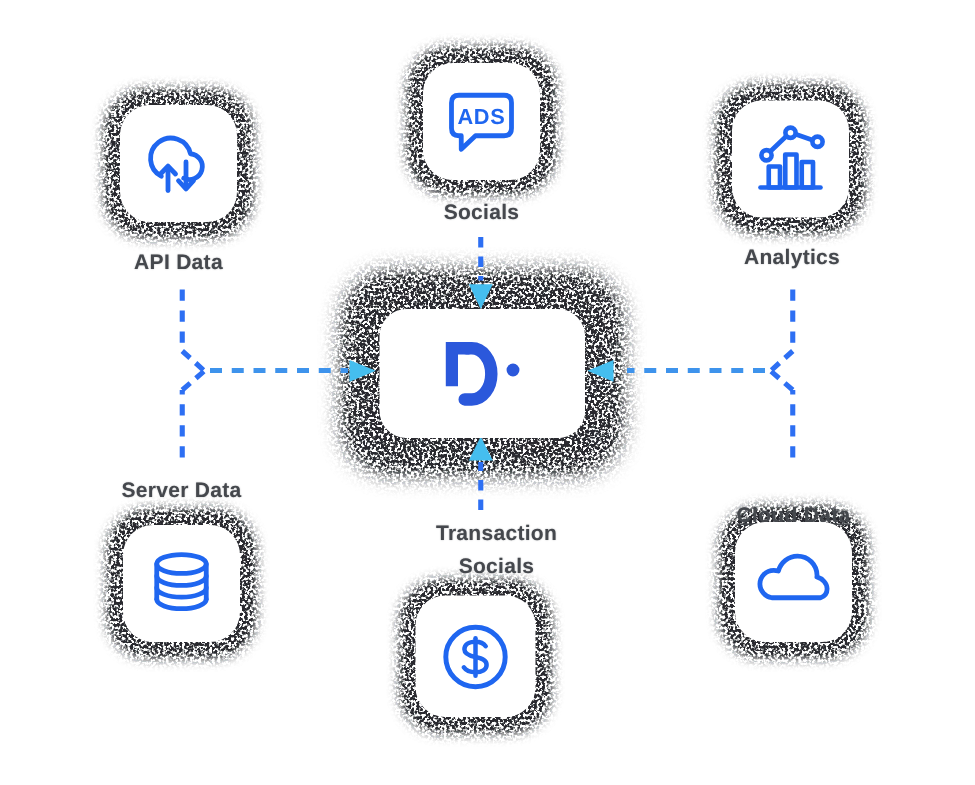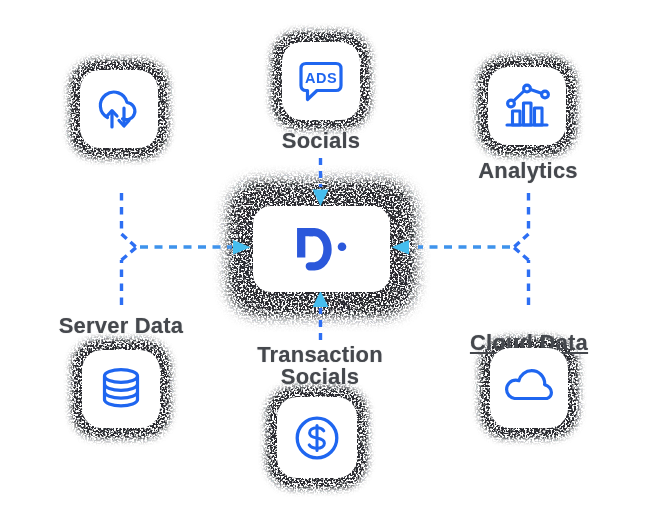--- a/index.html
+++ b/index.html
@@ -9,21 +9,21 @@
   }
   .underlay{position:absolute;left:0;top:0;width:650px;height:523px;}
   .card{
     position:absolute;background:#ffffff;border-radius:20px;
     display:flex;align-items:center;justify-content:center;
   }
   .card.small{width:78px;height:78px;justify-content:center;}
   .card.hub{width:137px;height:86px;border-radius:18px;}
   .node-label{
     position:absolute;transform:translateX(-50%);
-    color:#45484d;font-weight:bold;font-size:22px;line-height:22px;
+    color:#45484d;font-weight:bold;font-size:14px;line-height:22px;
     letter-spacing:.2px;text-align:center;white-space:nowrap;
     text-shadow:0 0 1px rgba(69,72,77,.45);
   }
   .node-label span{display:block;}
   svg.icon{display:block;}
 </style>
 </head>
 <body>
 
 <div class="stage">
@@ -97,20 +97,21 @@
 
   <div class="card small" style="left:80px;top:70px;">
     <svg class="icon" width="54" height="54" viewBox="0 0 54 54" xmlns="http://www.w3.org/2000/svg" fill="none" stroke="#1f66f0" stroke-width="3.2" stroke-linecap="round" stroke-linejoin="round">
       <path d="M15.5,35.5 A13.5,13.5 0 1 1 35,20.5 A8.6,8.6 0 1 1 30.5,36.8"></path>
       <path d="M20,45 V29.5"></path>
       <path d="M15,34 L20,28.7 L25,34"></path>
       <path d="M32,26 V43"></path>
       <path d="M27,38.5 L32,44 L37,38.5"></path>
     </svg>
   </div>
+  <div class="node-label" style="left:119px;top:163px;">API Data</div>
 
   <div class="card small" style="left:282px;top:42px;">
     <svg class="icon" width="54" height="54" viewBox="0 0 54 54" xmlns="http://www.w3.org/2000/svg">
       <path d="M12,9.5 H42 Q47,9.5 47,14.5 V31.5 Q47,36.5 42,36.5 H23 L13.5,45.5 V36.5 H12 Q7,36.5 7,31.5 V14.5 Q7,9.5 12,9.5 Z" fill="none" stroke="#1f66f0" stroke-width="3.2" stroke-linejoin="round"></path>
       <text x="27" y="28.5" text-anchor="middle" font-family="Liberation Sans, DejaVu Sans, sans-serif" font-size="14.5" font-weight="bold" letter-spacing="0.5" fill="#1f66f0">ADS</text>
     </svg>
   </div>
   <div class="node-label" style="left:321px;top:130px;">Socials</div>
 
   <div class="card small" style="left:488px;top:67px;">
@@ -133,21 +134,21 @@
     <svg class="icon" width="54" height="54" viewBox="0 0 54 54" xmlns="http://www.w3.org/2000/svg" fill="none" stroke="#1f66f0" stroke-width="3.2" stroke-linecap="round">
       <ellipse cx="27" cy="14" rx="16.5" ry="6.3"></ellipse>
       <path d="M10.5,14 V37.5"></path>
       <path d="M43.5,14 V37.5"></path>
       <path d="M10.5,22 A16.5,6.3 0 0 0 43.5,22"></path>
       <path d="M10.5,29.8 A16.5,6.3 0 0 0 43.5,29.8"></path>
       <path d="M10.5,37.5 A16.5,6.3 0 0 0 43.5,37.5"></path>
     </svg>
   </div>
 
-  <div class="node-label" style="left:320px;top:344px;">
+  <div class="node-label" style="left:331px;top:344px;">
     <span>Transaction</span>
     <span>Socials</span>
   </div>
   <div class="card small" style="left:277px;top:397px;width:80px;height:81px;">
     <svg class="icon" width="54" height="54" viewBox="0 0 54 54" xmlns="http://www.w3.org/2000/svg" fill="none" stroke="#1f66f0" stroke-linecap="round">
       <circle cx="27" cy="27" r="19.8" stroke-width="3.3"></circle>
       <path d="M27,14.5 V39.5" stroke-width="3"></path>
       <path d="M33.8,19.8 C32.4,17.8 30,16.8 27,16.8 C22.3,16.8 19.6,19 19.6,21.9 C19.6,25 22.6,26.2 27,27 C31.6,27.8 34.4,29.2 34.4,32.3 C34.4,35.3 31.3,37.2 27,37.2 C23.4,37.2 20.6,36 19.2,33.9" stroke-width="3"></path>
     </svg>
   </div>

